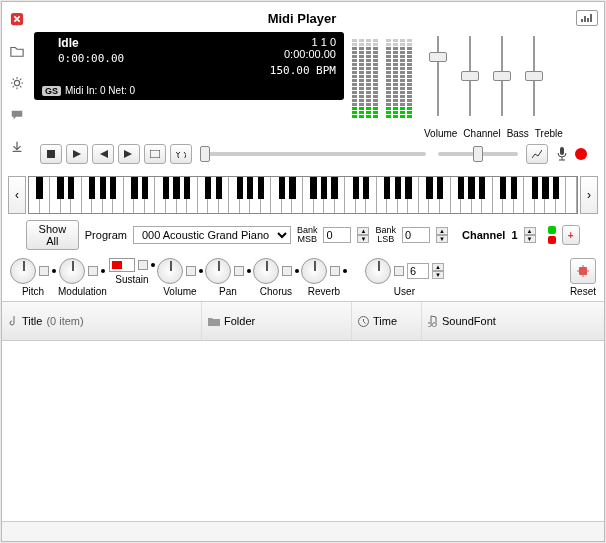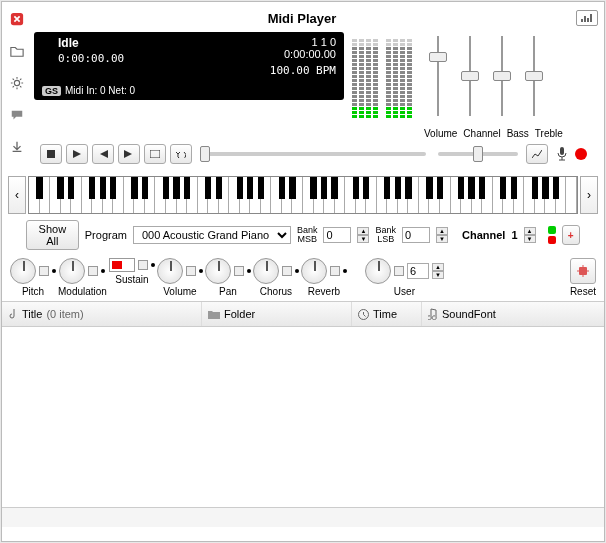--- a/index.html
+++ b/index.html
@@ -48,21 +48,21 @@
 .spin-btn { width: 12px; height: 8px; border: 1px solid #aaa; font-size: 6px; line-height: 6px; text-align: center; background: #eee; cursor: pointer; }
 .led { width: 8px; height: 8px; border-radius: 2px; }
 .knobs-row { display: flex; align-items: flex-start; gap: 2px; padding: 4px 8px; font-size: 10px; }
 .knob-group { display: flex; flex-direction: column; align-items: center; gap: 2px; }
 .knob { width: 26px; height: 26px; border-radius: 50%; background: radial-gradient(#fff,#ddd); border: 1px solid #999; position: relative; cursor: pointer; }
 .knob::after { content: ''; position: absolute; width: 2px; height: 10px; background: #555; left: 12px; top: 2px; }
 .knob-sq { width: 10px; height: 10px; border: 1px solid #999; background: #eee; cursor: pointer; }
 .knob-dot { width: 4px; height: 4px; background: #000; border-radius: 50%; }
 .sustain-ind { width: 26px; height: 14px; background: #fff; border: 1px solid #999; position: relative; }
 .sustain-ind::before { content: ''; position: absolute; width: 10px; height: 8px; background: #e00; left: 2px; top: 2px; }
-.list-header { display: flex; background: linear-gradient(#fafafa,#e8e8e8); border-top: 1px solid #ccc; border-bottom: 1px solid #ccc; height: 26px; align-items: center; font-size: 11px; }
+.list-header { display: flex; background: linear-gradient(#fafafa,#e8e8e8); border-top: 1px solid #ccc; border-bottom: 1px solid #ccc; height: 40px; align-items: center; font-size: 11px; }
 .list-col { display: flex; align-items: center; gap: 4px; padding: 0 6px; border-right: 1px solid #ddd; height: 100%; cursor: pointer; }
 .list-body { height: 180px; background: #fff; overflow: auto; }
 .status-bar { height: 20px; background: #f5f5f5; border-top: 1px solid #ccc; }
 .icon-svg { width: 14px; height: 14px; }
 .mic-rec { display: flex; gap: 6px; align-items: center; padding: 0 4px; }
 </style>
 </head>
 <body>
 
 <div class="window">
@@ -112,21 +112,21 @@
       </div>
 
       <div class="display-row">
         <div class="lcd">
           <div class="lcd-status">Idle</div>
           <div class="lcd-time">0:00:00.00</div>
           <div class="lcd-right">
             <div>1    1    0</div>
             <div>0:00:00.00</div>
           </div>
-          <div class="lcd-bpm">100.00 BPM</div>
+          <div class="lcd-bpm">150.00 BPM</div>
           <div class="lcd-net">
             <span class="lcd-net-badge">GS</span>
             <span>Midi In: 0   Net: 0</span>
           </div>
         </div>
 
         <div class="meters" id="meters">
             <div class="meter-col">
               <div class="meter-seg on-green"></div>
               <div class="meter-seg on-green"></div>

